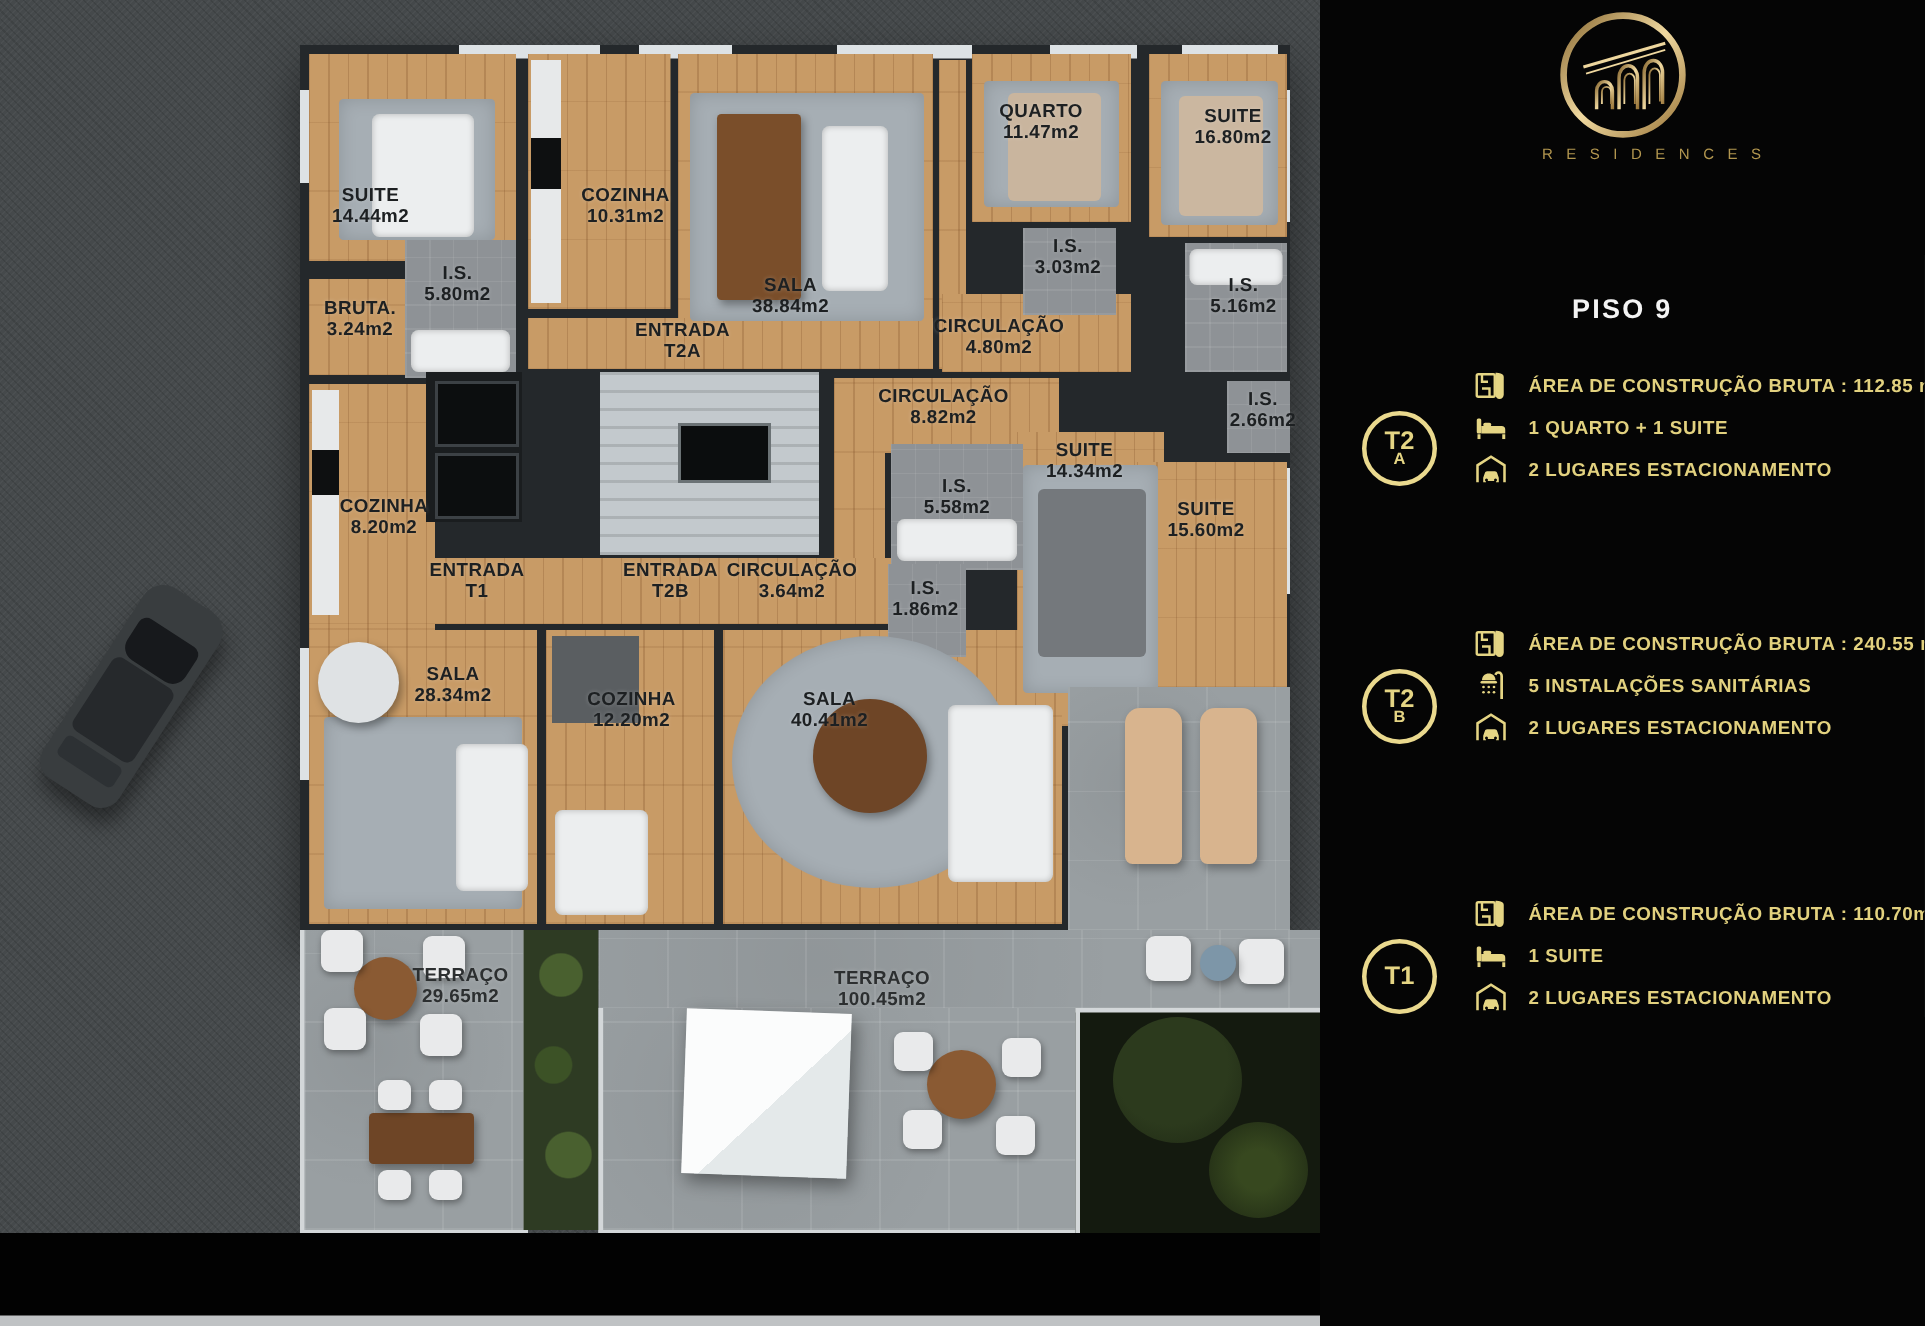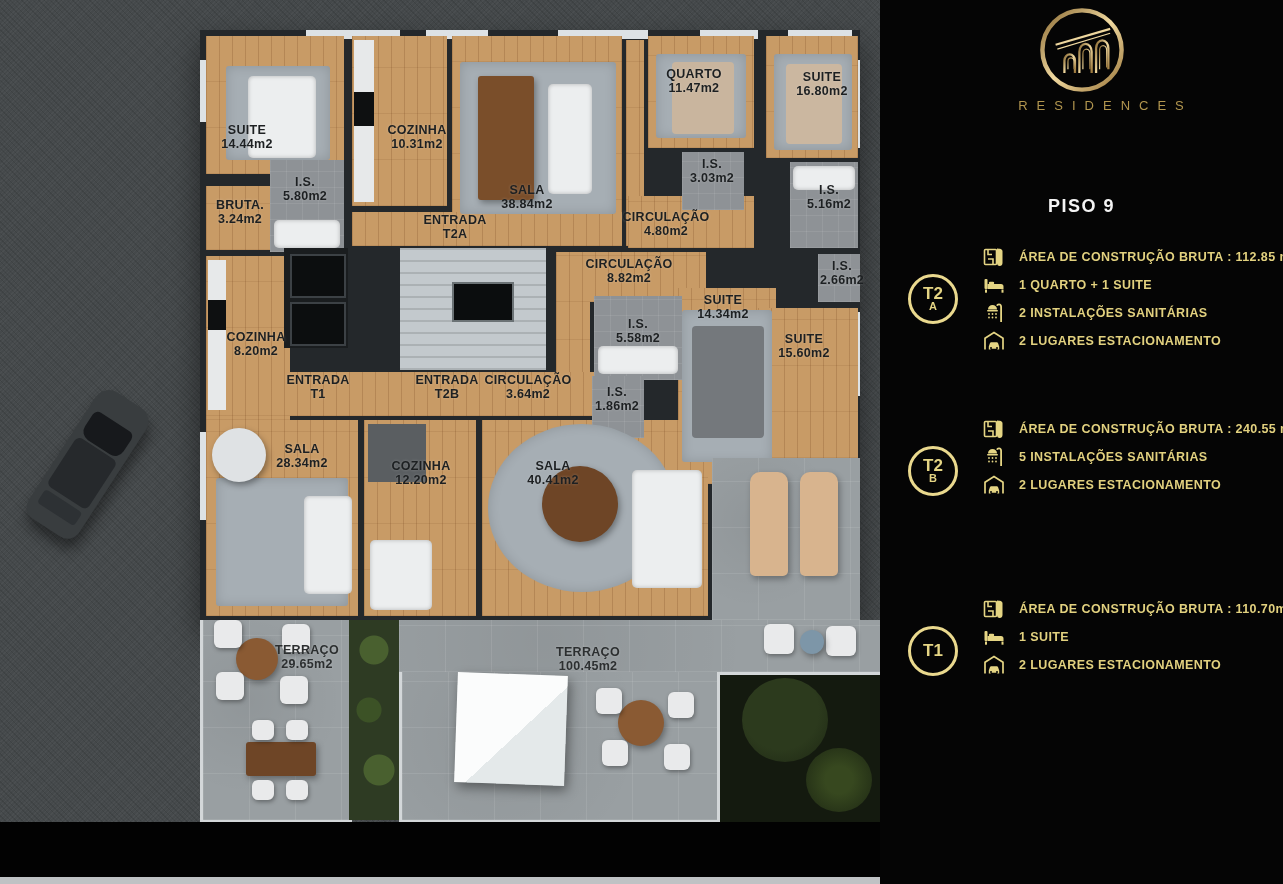--- a/index.html
+++ b/index.html
@@ -56,21 +56,21 @@
   .stairs{background:#c3c9cd;background-image:repeating-linear-gradient(0deg, rgba(0,0,0,.12) 0 2px, transparent 2px 12px);}
   .parapet{border:3px solid #d3d7d9;}
 
   
   .panel{position:absolute;left:880px;top:0;width:403px;height:884px;background:#050505;color:#e5d584;}
   .logo-wrap{position:absolute;left:0;top:6px;width:100%;text-align:center;}
   .logo-circle{width:88px;height:88px;margin:0 auto;display:block;}
   .brand{font-size:42px;font-weight:bold;letter-spacing:1px;margin-top:2px;
      background:linear-gradient(100deg,#7a5a28 0%,#c89a4e 30%,#f3dfa8 52%,#c89a4e 75%,#8a6a33 100%);
      -webkit-background-clip:text;background-clip:text;color:transparent;}
-  .brand-sub{font-size:13px;letter-spacing:9px;color:#b2964f;margin-top:4px;margin-left:48px;}
+  .brand-sub{font-size:10px;letter-spacing:9px;color:#b2964f;margin-top:4px;margin-left:48px;}
   .floor-title{position:absolute;left:0;top:196px;width:100%;text-align:center;color:#f4f4f4;
      font-size:18px;font-weight:bold;letter-spacing:1.5px;}
   .unit{position:absolute;left:0;width:100%;}
   .badge{position:absolute;left:28px;top:50%;transform:translateY(-50%);width:44px;height:44px;
      border:3px solid #ead98e;border-radius:50%;display:flex;flex-direction:column;
      align-items:center;justify-content:center;line-height:.85;}
   .badge-top{font-size:17px;font-weight:bold;}
   .badge-bottom{font-size:11px;font-weight:bold;}
   .specs{margin-left:102px;display:flex;flex-direction:column;}
   .spec-row{display:flex;align-items:center;height:28px;}
@@ -365,134 +365,118 @@
                   <path d="M5.5 11h13.5a2.5 2.5 0 0 1 2.5 2.5V16H5.5z"></path>
                   <rect x="6.8" y="8.8" width="5.4" height="2.6" rx="1.3"></rect>
                   <rect x="3" y="16.5" width="2" height="3.2"></rect>
                   <rect x="19.5" y="16.5" width="2" height="3.2"></rect>
                 </svg>
               </span>
               <span class="spec-text">1 QUARTO + 1 SUITE</span>
             </div>
             <div class="spec-row">
               <span class="spec-icon">
+                <svg viewBox="0 0 24 24" fill="none" stroke="currentColor" stroke-width="1.7">
+                  <path d="M3 20.5V9.2L12 3.5l9 5.7v11.3"></path>
+                  <g fill="currentColor" stroke="none">
+                    <path d="M6.8 17.5l1.1-3.2c.2-.6.8-1.1 1.5-1.1h5.2c.7 0 1.3.5 1.5 1.1l1.1 3.2v3h-1.9v-.8H8.7v.8H6.8z"></path>
+                    <circle cx="9" cy="19" r="1" fill="#050505"></circle>
+                    <circle cx="15" cy="19" r="1" fill="#050505"></circle>
+                  </g>
+                </svg>
+              </span>
+              <span class="spec-text">2 LUGARES ESTACIONAMENTO</span>
+            </div>
+          </div>
+        </div>
+        <div class="unit" style="top: 415px; height: 112px;">
+          <div class="badge">
+            <span class="badge-top">T2</span>
+            <span class="badge-bottom">B</span>
+          </div>
+          <div class="specs">
+            <div class="spec-row">
+              <span class="spec-icon">
+                <svg viewBox="0 0 24 24" fill="none" stroke="currentColor" stroke-width="1.6">
+                  <rect x="2.5" y="4.5" width="12" height="15" rx="1"></rect>
+                  <path d="M6 4.5v5h4M6 14h5v5.5"></path>
+                  <path d="M14.5 3.5c3.5 0 6 .7 6 2.8V18c0 1.8-1.2 3-2.8 3-1.6 0-2.7-1.2-2.7-3V3.5z" fill="currentColor" stroke="none"></path>
+                </svg>
+              </span>
+              <span class="spec-text">ÁREA DE CONSTRUÇÃO BRUTA :  240.55 m2*</span>
+            </div>
+            <div class="spec-row">
+              <span class="spec-icon">
                 <svg viewBox="0 0 24 24" fill="currentColor">
                   <path d="M6 8.5c0-2.8 2-4.5 4.5-4.5S15 5.7 15 8.5z"></path>
                   <rect x="5" y="9" width="11" height="1.6" rx=".8"></rect>
                   <circle cx="7" cy="13" r=".9"></circle>
                   <circle cx="10.5" cy="13" r=".9"></circle>
                   <circle cx="14" cy="13" r=".9"></circle>
                   <circle cx="7" cy="16.5" r=".9"></circle>
                   <circle cx="10.5" cy="16.5" r=".9"></circle>
                   <circle cx="14" cy="16.5" r=".9"></circle>
                   <path d="M14.2 4.6c.3-1.2 1.3-2.1 2.8-2.1 1.9 0 3 1.4 3 3.2V21h-1.8V5.7c0-.9-.5-1.5-1.2-1.5-.6 0-1 .3-1.2.9z"></path>
                 </svg>
               </span>
-              <span class="spec-text">2 INSTALAÇÕES SANITÁRIAS</span>
+              <span class="spec-text">5 INSTALAÇÕES SANITÁRIAS</span>
             </div>
             <div class="spec-row">
               <span class="spec-icon">
                 <svg viewBox="0 0 24 24" fill="none" stroke="currentColor" stroke-width="1.7">
                   <path d="M3 20.5V9.2L12 3.5l9 5.7v11.3"></path>
                   <g fill="currentColor" stroke="none">
                     <path d="M6.8 17.5l1.1-3.2c.2-.6.8-1.1 1.5-1.1h5.2c.7 0 1.3.5 1.5 1.1l1.1 3.2v3h-1.9v-.8H8.7v.8H6.8z"></path>
                     <circle cx="9" cy="19" r="1" fill="#050505"></circle>
                     <circle cx="15" cy="19" r="1" fill="#050505"></circle>
                   </g>
                 </svg>
               </span>
               <span class="spec-text">2 LUGARES ESTACIONAMENTO</span>
             </div>
           </div>
         </div>
-        <div class="unit" style="top: 415px; height: 112px;">
+        <div class="unit" style="top: 595px; height: 112px;">
           <div class="badge">
-            <span class="badge-top">T2</span>
-            <span class="badge-bottom">B</span>
+            <span class="badge-top">T1</span>
           </div>
           <div class="specs">
             <div class="spec-row">
               <span class="spec-icon">
                 <svg viewBox="0 0 24 24" fill="none" stroke="currentColor" stroke-width="1.6">
                   <rect x="2.5" y="4.5" width="12" height="15" rx="1"></rect>
                   <path d="M6 4.5v5h4M6 14h5v5.5"></path>
                   <path d="M14.5 3.5c3.5 0 6 .7 6 2.8V18c0 1.8-1.2 3-2.8 3-1.6 0-2.7-1.2-2.7-3V3.5z" fill="currentColor" stroke="none"></path>
                 </svg>
               </span>
-              <span class="spec-text">ÁREA DE CONSTRUÇÃO BRUTA :  240.55 m2*</span>
+              <span class="spec-text">ÁREA DE CONSTRUÇÃO BRUTA :  110.70m2*</span>
             </div>
             <div class="spec-row">
               <span class="spec-icon">
                 <svg viewBox="0 0 24 24" fill="currentColor">
-                  <path d="M6 8.5c0-2.8 2-4.5 4.5-4.5S15 5.7 15 8.5z"></path>
-                  <rect x="5" y="9" width="11" height="1.6" rx=".8"></rect>
-                  <circle cx="7" cy="13" r=".9"></circle>
-                  <circle cx="10.5" cy="13" r=".9"></circle>
-                  <circle cx="14" cy="13" r=".9"></circle>
-                  <circle cx="7" cy="16.5" r=".9"></circle>
-                  <circle cx="10.5" cy="16.5" r=".9"></circle>
-                  <circle cx="14" cy="16.5" r=".9"></circle>
-                  <path d="M14.2 4.6c.3-1.2 1.3-2.1 2.8-2.1 1.9 0 3 1.4 3 3.2V21h-1.8V5.7c0-.9-.5-1.5-1.2-1.5-.6 0-1 .3-1.2.9z"></path>
-                </svg>
-              </span>
-              <span class="spec-text">5 INSTALAÇÕES SANITÁRIAS</span>
+                  <rect x="2.5" y="6" width="3" height="10" rx="1"></rect>
+                  <path d="M5.5 11h13.5a2.5 2.5 0 0 1 2.5 2.5V16H5.5z"></path>
+                  <rect x="6.8" y="8.8" width="5.4" height="2.6" rx="1.3"></rect>
+                  <rect x="3" y="16.5" width="2" height="3.2"></rect>
+                  <rect x="19.5" y="16.5" width="2" height="3.2"></rect>
+                </svg>
+              </span>
+              <span class="spec-text">1 SUITE</span>
             </div>
             <div class="spec-row">
               <span class="spec-icon">
                 <svg viewBox="0 0 24 24" fill="none" stroke="currentColor" stroke-width="1.7">
                   <path d="M3 20.5V9.2L12 3.5l9 5.7v11.3"></path>
                   <g fill="currentColor" stroke="none">
                     <path d="M6.8 17.5l1.1-3.2c.2-.6.8-1.1 1.5-1.1h5.2c.7 0 1.3.5 1.5 1.1l1.1 3.2v3h-1.9v-.8H8.7v.8H6.8z"></path>
                     <circle cx="9" cy="19" r="1" fill="#050505"></circle>
                     <circle cx="15" cy="19" r="1" fill="#050505"></circle>
                   </g>
                 </svg>
               </span>
               <span class="spec-text">2 LUGARES ESTACIONAMENTO</span>
             </div>
           </div>
         </div>
-        <div class="unit" style="top: 595px; height: 112px;">
-          <div class="badge">
-            <span class="badge-top">T1</span>
-          </div>
-          <div class="specs">
-            <div class="spec-row">
-              <span class="spec-icon">
-                <svg viewBox="0 0 24 24" fill="none" stroke="currentColor" stroke-width="1.6">
-                  <rect x="2.5" y="4.5" width="12" height="15" rx="1"></rect>
-                  <path d="M6 4.5v5h4M6 14h5v5.5"></path>
-                  <path d="M14.5 3.5c3.5 0 6 .7 6 2.8V18c0 1.8-1.2 3-2.8 3-1.6 0-2.7-1.2-2.7-3V3.5z" fill="currentColor" stroke="none"></path>
-                </svg>
-              </span>
-              <span class="spec-text">ÁREA DE CONSTRUÇÃO BRUTA :  110.70m2*</span>
-            </div>
-            <div class="spec-row">
-              <span class="spec-icon">
-                <svg viewBox="0 0 24 24" fill="currentColor">
-                  <rect x="2.5" y="6" width="3" height="10" rx="1"></rect>
-                  <path d="M5.5 11h13.5a2.5 2.5 0 0 1 2.5 2.5V16H5.5z"></path>
-                  <rect x="6.8" y="8.8" width="5.4" height="2.6" rx="1.3"></rect>
-                  <rect x="3" y="16.5" width="2" height="3.2"></rect>
-                  <rect x="19.5" y="16.5" width="2" height="3.2"></rect>
-                </svg>
-              </span>
-              <span class="spec-text">1 SUITE</span>
-            </div>
-            <div class="spec-row">
-              <span class="spec-icon">
-                <svg viewBox="0 0 24 24" fill="none" stroke="currentColor" stroke-width="1.7">
-                  <path d="M3 20.5V9.2L12 3.5l9 5.7v11.3"></path>
-                  <g fill="currentColor" stroke="none">
-                    <path d="M6.8 17.5l1.1-3.2c.2-.6.8-1.1 1.5-1.1h5.2c.7 0 1.3.5 1.5 1.1l1.1 3.2v3h-1.9v-.8H8.7v.8H6.8z"></path>
-                    <circle cx="9" cy="19" r="1" fill="#050505"></circle>
-                    <circle cx="15" cy="19" r="1" fill="#050505"></circle>
-                  </g>
-                </svg>
-              </span>
-              <span class="spec-text">2 LUGARES ESTACIONAMENTO</span>
-            </div>
-          </div>
-        </div>
       </div>
 
   </div>
 </div>
 
 </body></html>

